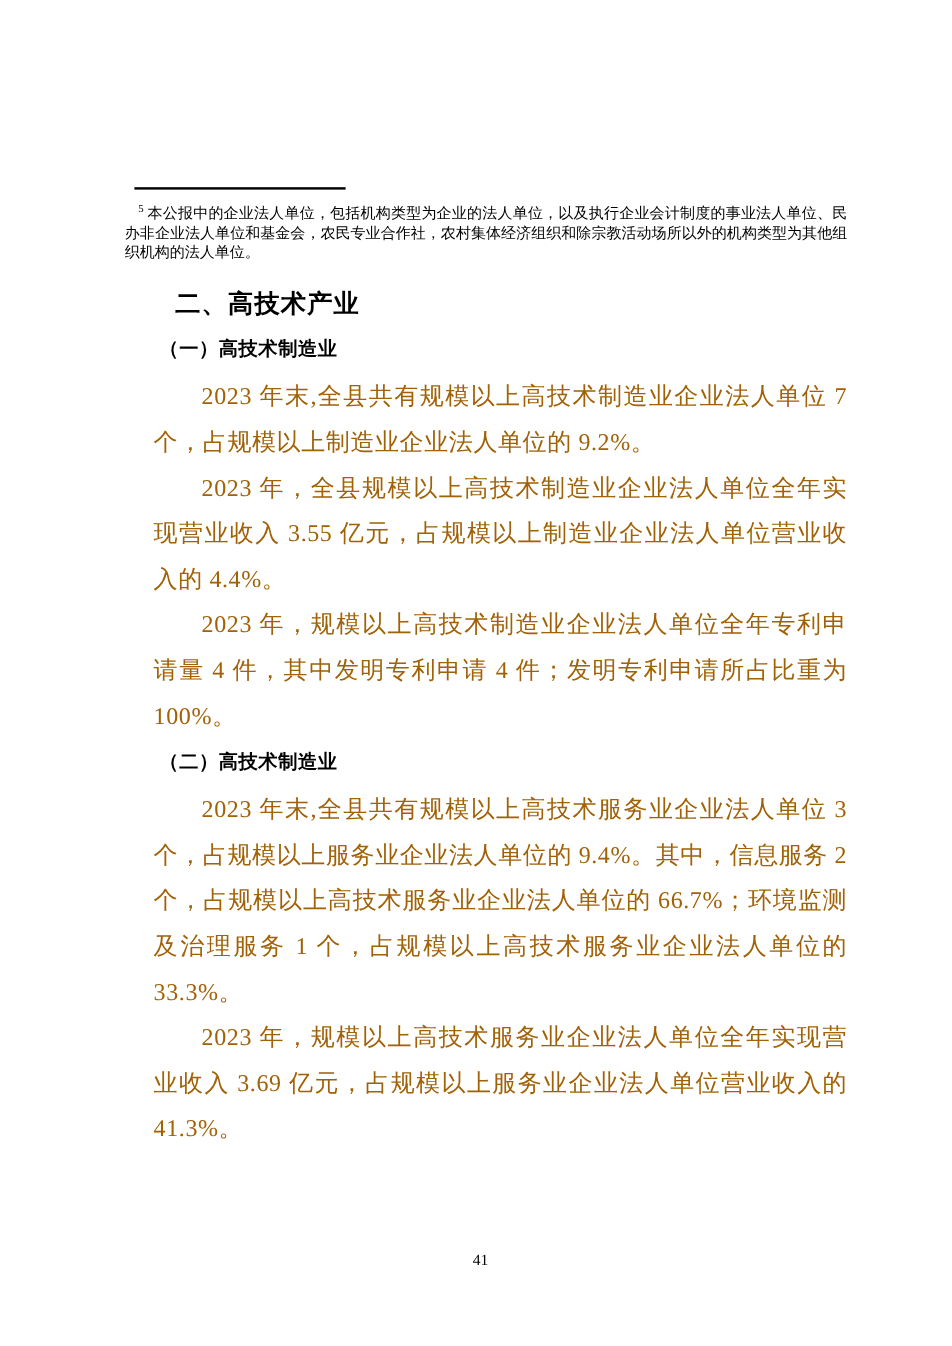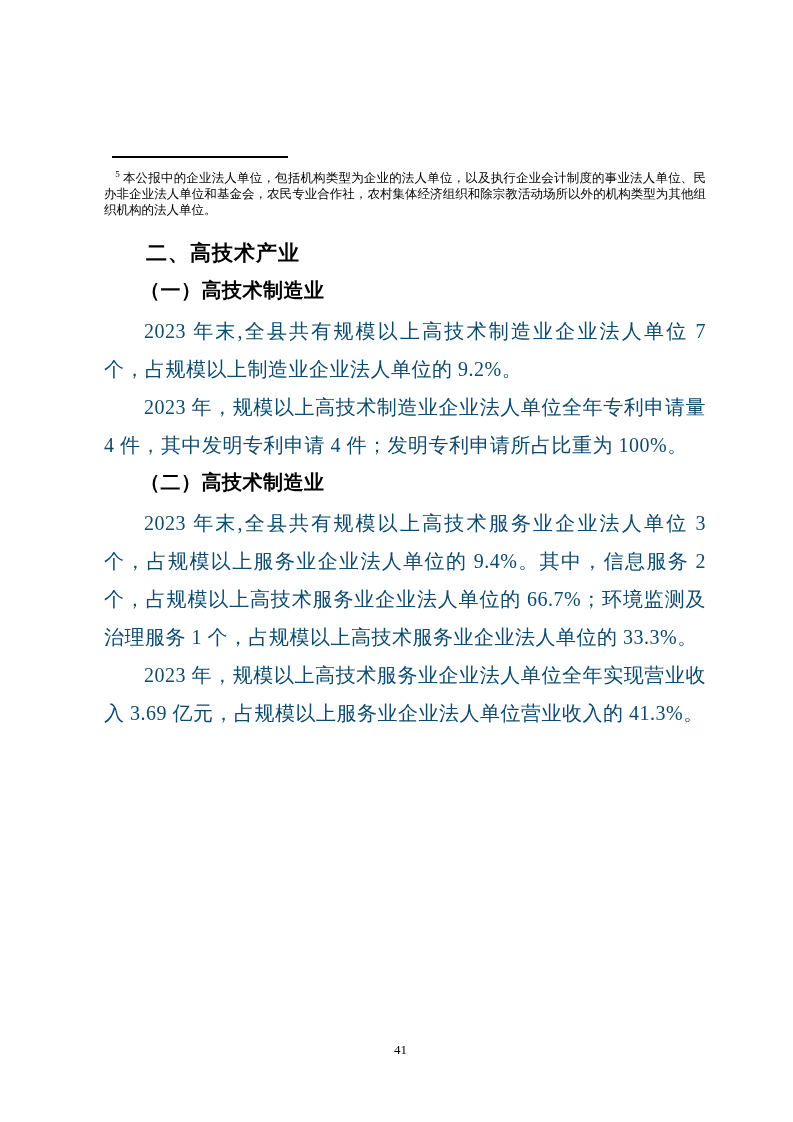--- a/index.html
+++ b/index.html
@@ -45,34 +45,35 @@
   .section-heading {
     font-family: Liberation Serif, serif;
     font-size: 21px;
     font-weight: bold;
     line-height: 38px;
     margin-top: 16px;
     text-indent: 2em;
     letter-spacing: 1px;
   }
   .subsection-title {
-    font-family: Liberation Mono, monospace;
-    font-size: 20px;
+    font-family: Liberation Sans, sans-serif;
+    font-size: 16px;
     font-weight: bold;
     line-height: 40px;
     text-indent: 1.8em;
     letter-spacing: 0.5px;
   }
   .body-paragraph {
     font-size: 20px;
     line-height: 38px;
     text-align: justify;
     text-indent: 2em;
     letter-spacing: 0.5px;
-    color: #0c4a6e;
+    color: #a16207;
+    margin-left: 24px;
   }
   .page-number {
     position: absolute;
     bottom: 64px;
     left: 4px;
     width: 100%;
     text-align: center;
     font-size: 13px;
     color: #000000;
     font-family: "Liberation Serif", "DejaVu Serif", serif;
@@ -89,20 +90,21 @@
       <div class="footnote">
         <sup>5</sup><span>本公报中的企业法人单位，包括机构类型为企业的法人单位，以及执行企业会计制度的事业法人单位、民办非企业法人单位和基金会，农民专业合作社，农村集体经济组织和除宗教活动场所以外的机构类型为其他组织机构的法人单位。</span>
       </div>
     </div>
 
     <h2 class="section-heading">二、高技术产业</h2>
 
     <h3 class="subsection-title">（一）高技术制造业</h3>
 
     <p class="body-paragraph">2023 年末,全县共有规模以上高技术制造业企业法人单位 7 个，占规模以上制造业企业法人单位的 9.2%。</p>
+    <p class="body-paragraph">2023 年，全县规模以上高技术制造业企业法人单位全年实现营业收入 3.55 亿元，占规模以上制造业企业法人单位营业收入的 4.4%。</p>
     <p class="body-paragraph">2023 年，规模以上高技术制造业企业法人单位全年专利申请量 4 件，其中发明专利申请 4 件；发明专利申请所占比重为 100%。</p>
 
     <h3 class="subsection-title">（二）高技术制造业</h3>
 
     <p class="body-paragraph">2023 年末,全县共有规模以上高技术服务业企业法人单位 3 个，占规模以上服务业企业法人单位的 9.4%。其中，信息服务 2 个，占规模以上高技术服务业企业法人单位的 66.7%；环境监测及治理服务 1 个，占规模以上高技术服务业企业法人单位的 33.3%。</p>
     <p class="body-paragraph">2023 年，规模以上高技术服务业企业法人单位全年实现营业收入 3.69 亿元，占规模以上服务业企业法人单位营业收入的 41.3%。</p>
 
   </div>
 
   <div class="page-number">41</div>

